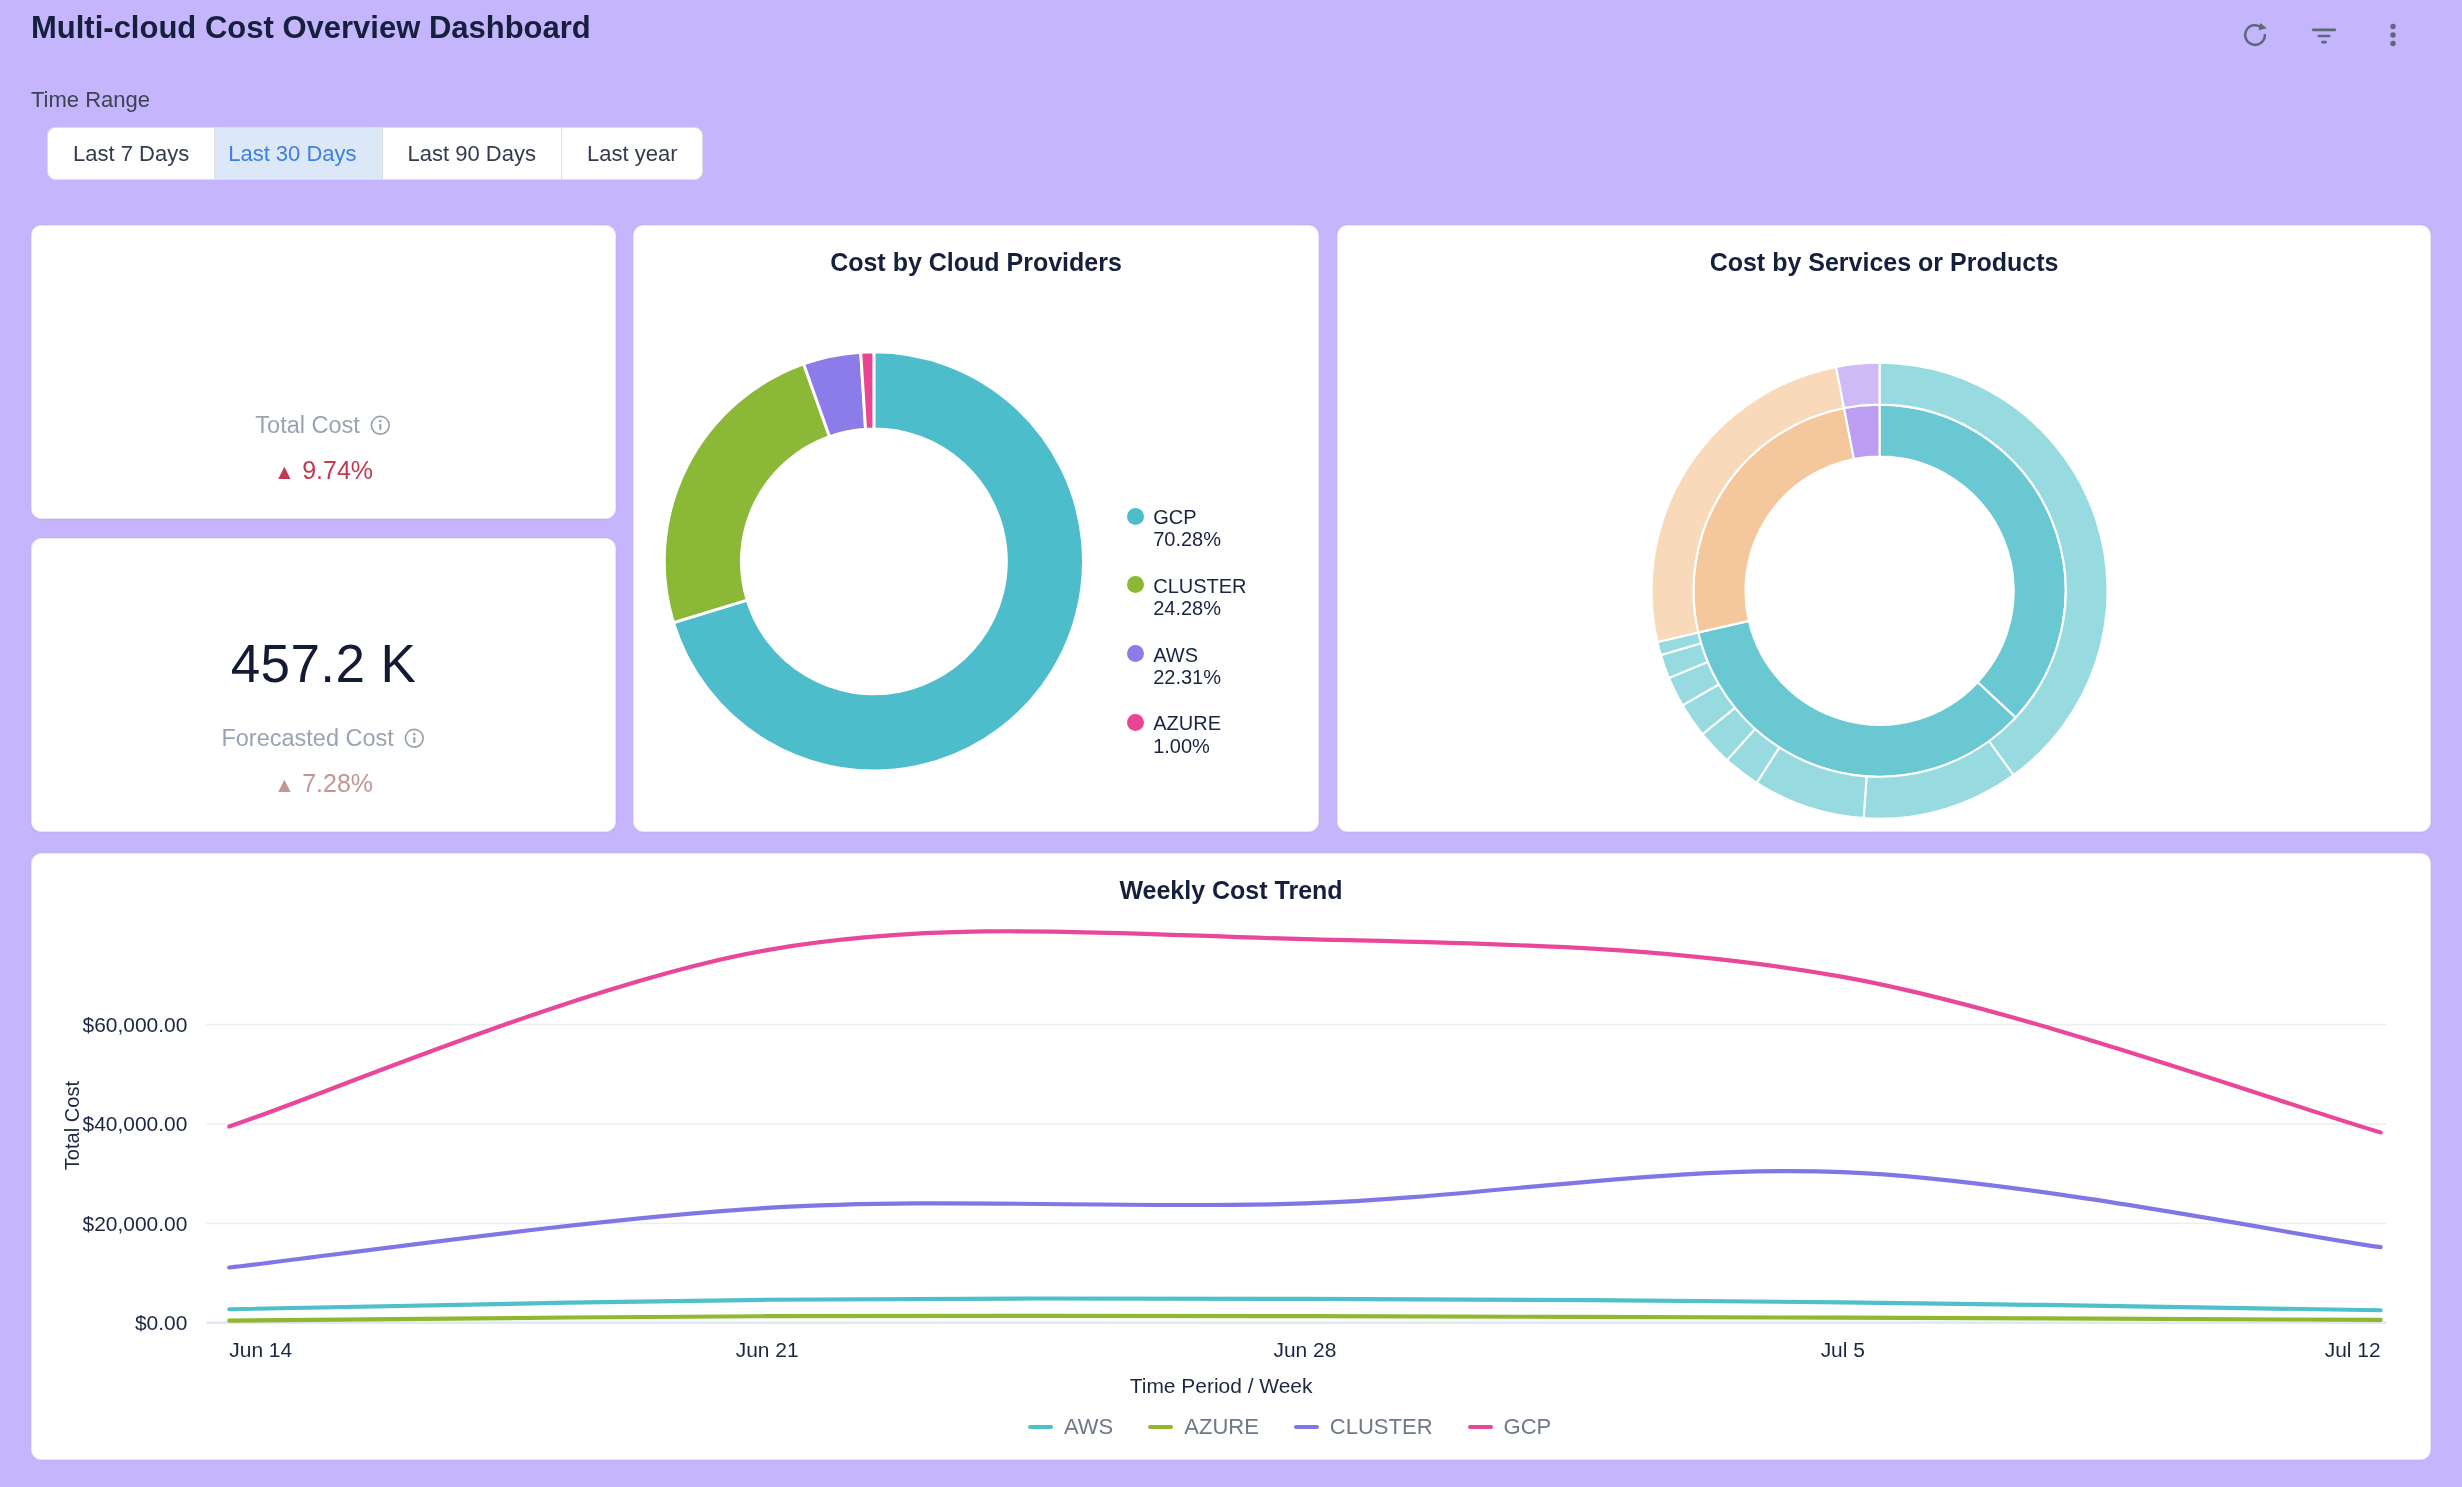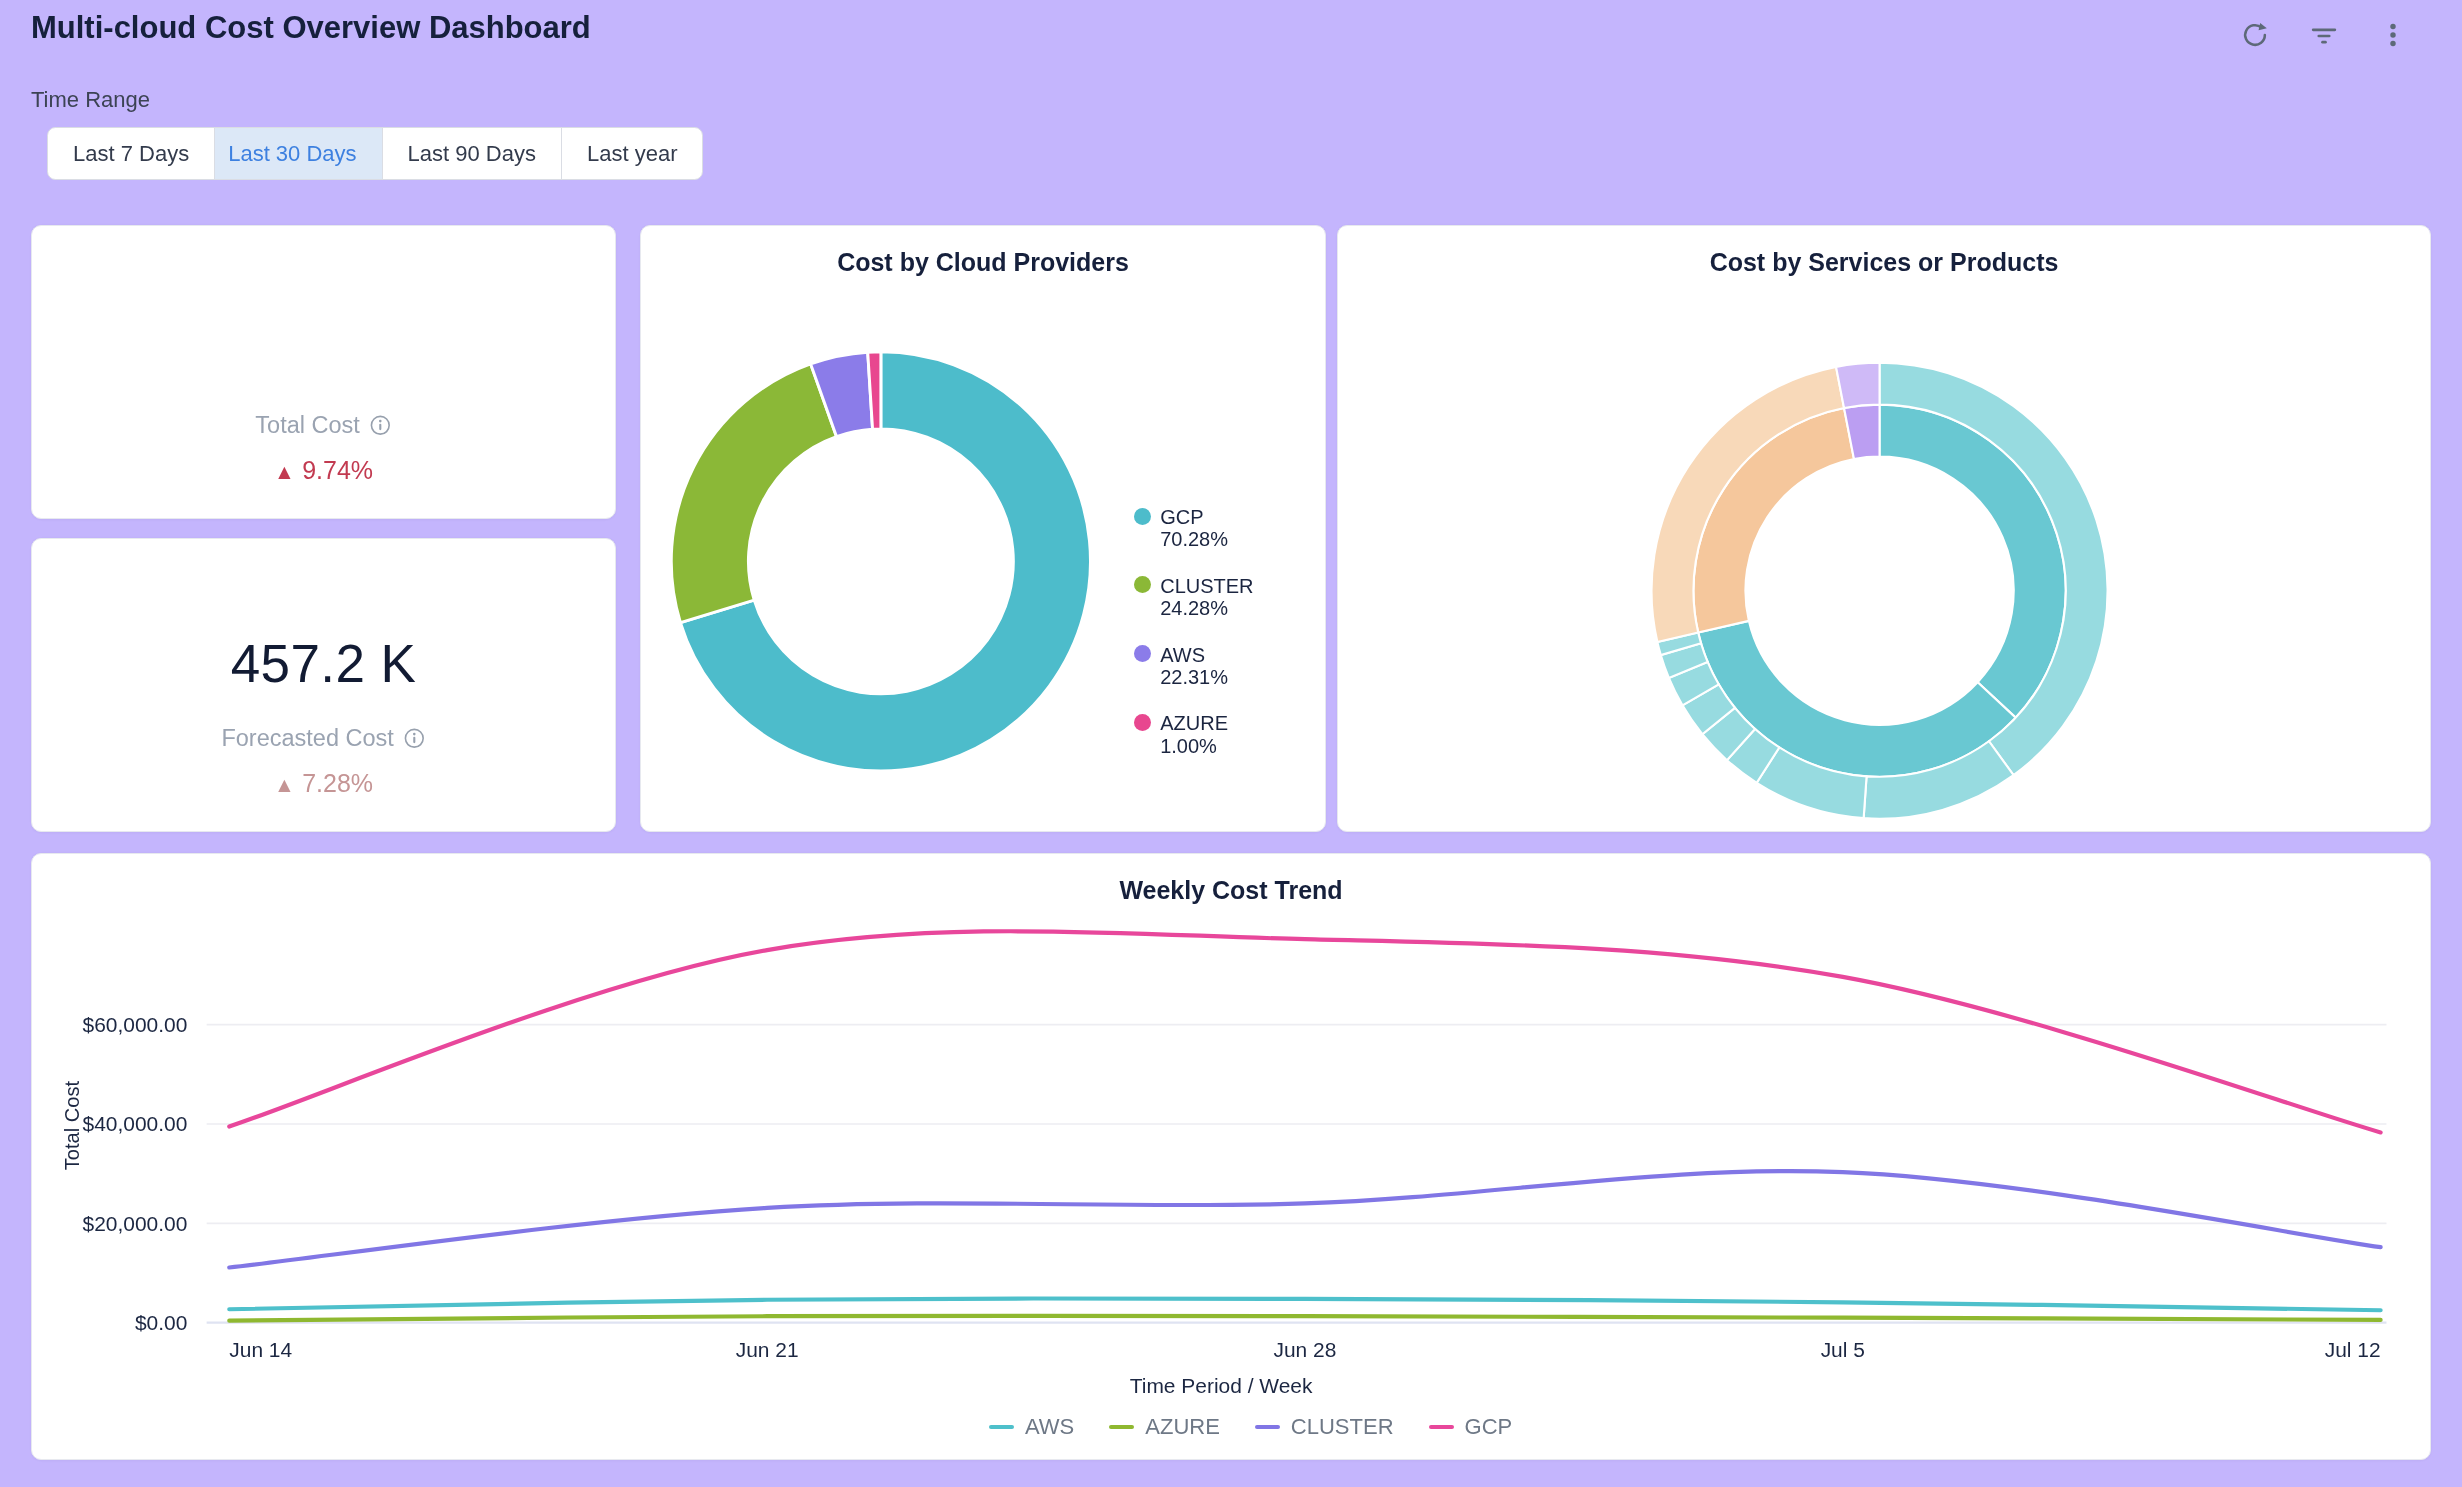--- a/index.html
+++ b/index.html
@@ -22,31 +22,31 @@
         box-shadow:0 0.8px 2.5px rgba(16,24,40,.04);box-sizing:border-box;}
   .card-title{padding-top:22px;text-align:center;font-size:25px;font-weight:600;color:#16203c;}
   .kpi-card{left:31px;width:585px;height:294px;}
   .kpi1{top:225px;} .kpi2{top:538px;}
   .kpi-value{position:absolute;top:94px;width:100%;text-align:center;font-size:53px;
              font-weight:500;color:#121b33;letter-spacing:0.4px;}
   .kpi-label-row{position:absolute;top:186px;width:100%;display:flex;justify-content:center;
                  align-items:center;gap:9.2px;font-size:23.5px;color:#9aa3b1;}
   .kpi-delta{position:absolute;top:230px;width:100%;text-align:center;font-size:25px;font-weight:500;}
   .kpi-delta .tri{font-size:21px;margin-right:7.5px;}
-  .donut-card{left:633px;top:225px;width:686px;height:607px;margin-left:7px;}
+  .donut-card{left:633px;top:225px;width:686px;height:607px;}
   .sunburst-card{left:1337px;top:225px;width:1094px;height:607px;}
   .trend-card{left:31px;top:853px;width:2400px;height:607px;}
   .chart-svg{position:absolute;left:0;top:0;}
   
   .donut-legend{position:absolute;left:493px;top:280px;width:127px;display:flex;flex-direction:column;
                 gap:24px;font-size:20px;color:#1b2540;}
   .dl-item{display:flex;gap:9.2px;align-items:flex-start;line-height:1.12;}
   .dot{width:17px;height:17px;border-radius:50%;flex:0 0 17px;margin-top:1.7px;}
   
-  .trend-legend{position:absolute;left:957px;top:560px;display:flex;gap:35px;align-items:center;
+  .trend-legend{position:absolute;left:996px;top:560px;display:flex;gap:35px;align-items:center;
                 font-size:22px;color:#6e7886;}
   .tl-item{display:flex;align-items:center;gap:11px;}
   .dash{width:25px;height:4.2px;border-radius:2.5px;}
 </style>
 </head>
 <body>
 
 <div class="page">
 
   <h1 class="page-title">Multi-cloud Cost Overview Dashboard</h1>

